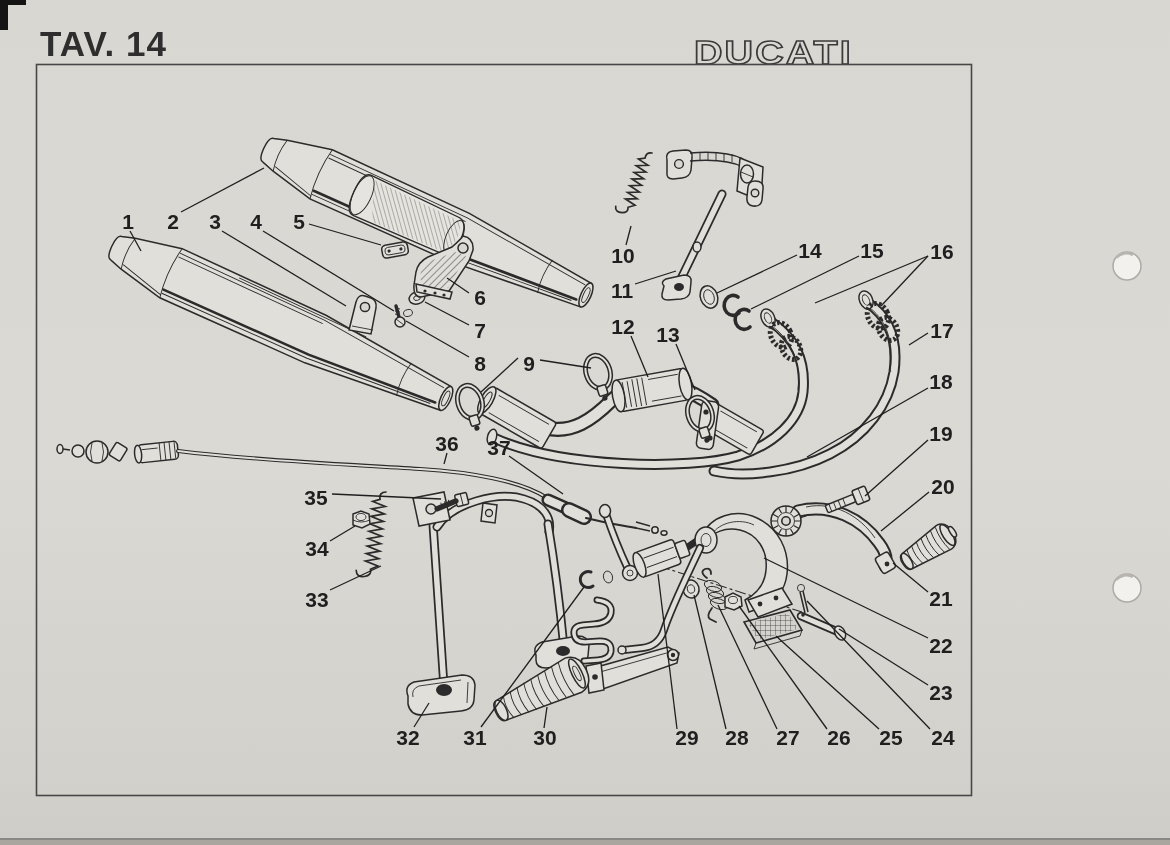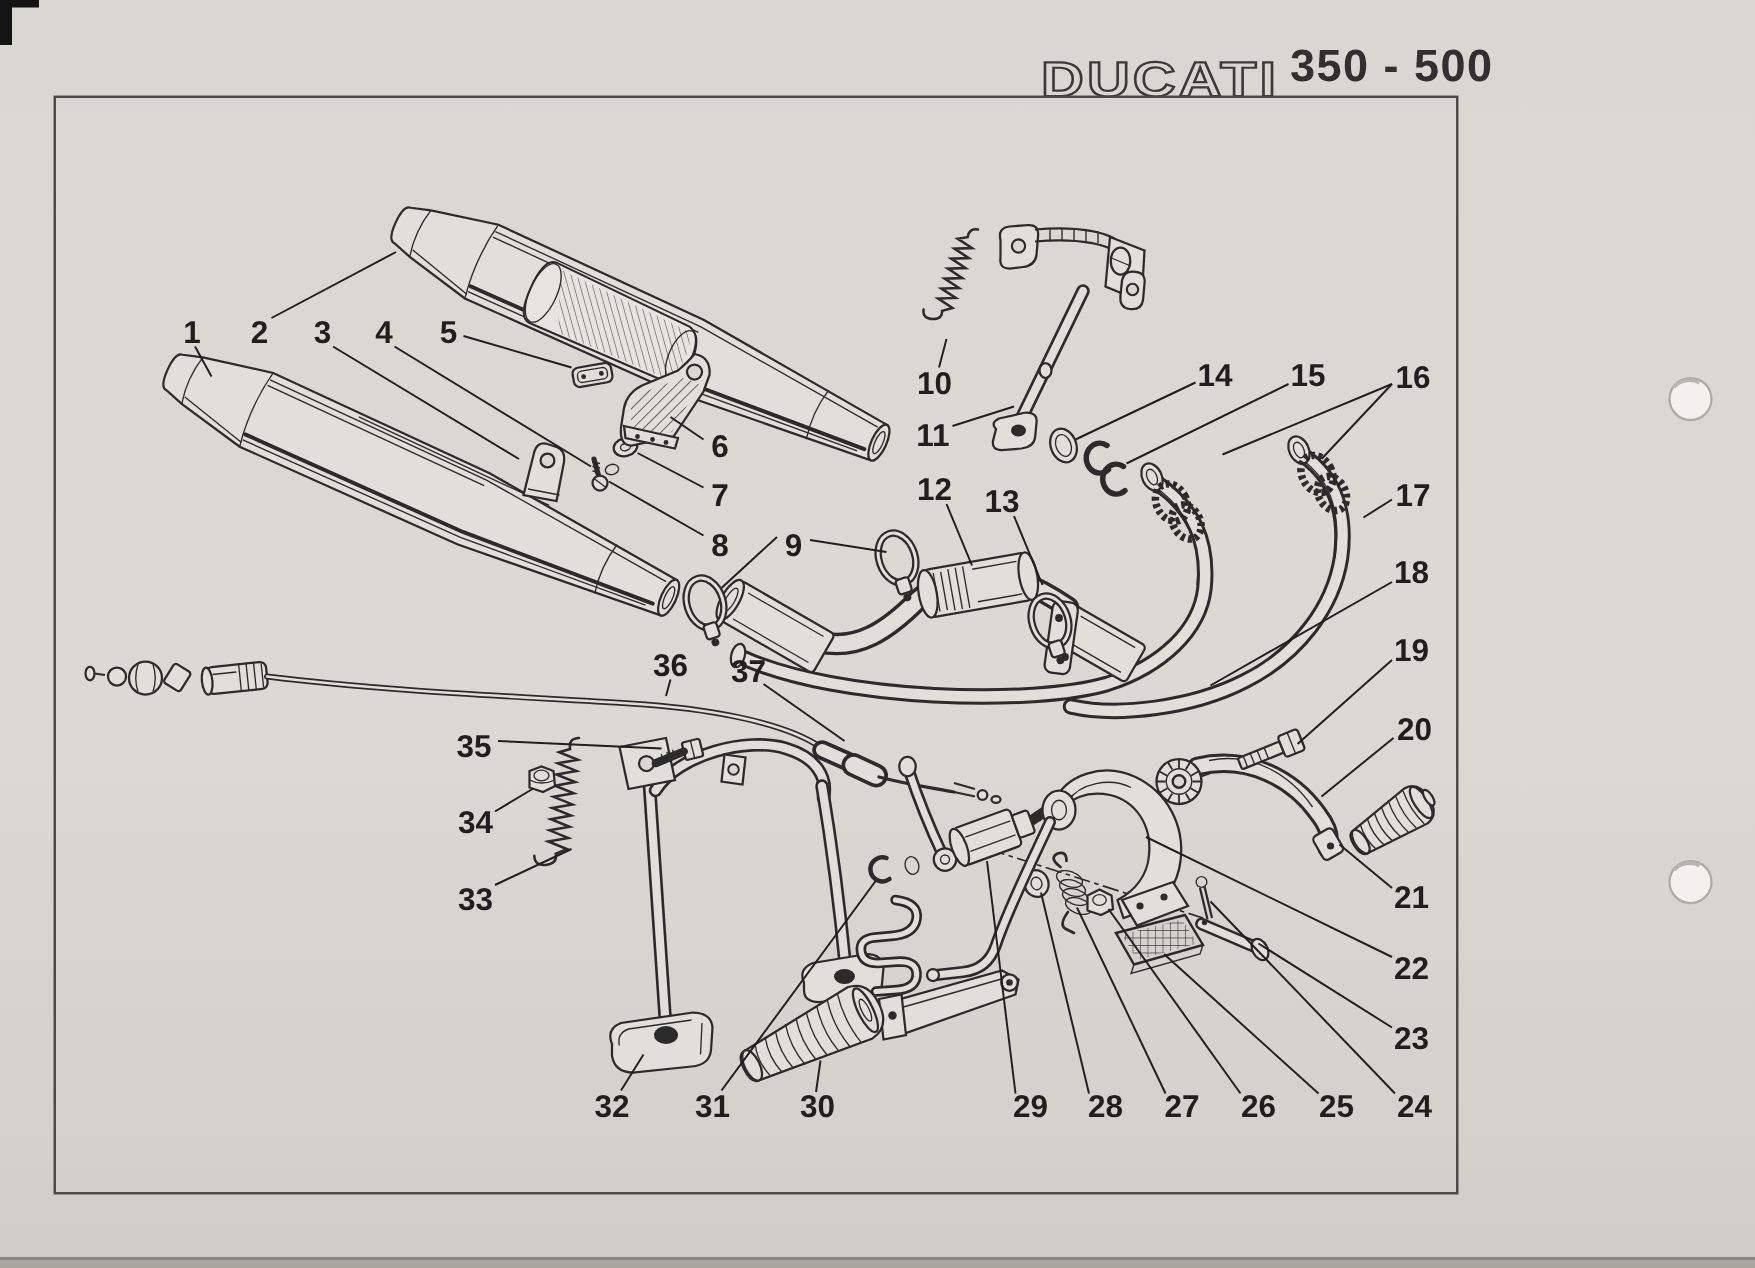--- a/index.html
+++ b/index.html
@@ -18,27 +18,27 @@
   .ln{stroke:#2b2b2b;stroke-width:1.5;fill:none;}
   .part{fill:#e1dfda;stroke:#2b2b2b;stroke-width:1.5;}
   .thin{stroke:#2b2b2b;stroke-width:0.9;fill:none;}
   .dk{stroke:#2b2b2b;fill:none;stroke-linecap:round;}
   .lt{stroke:#e1dfda;fill:none;stroke-linecap:round;}
 </style>
 </head>
 <body>
 
 <div id="scan-page">
+  <div id="plate-label">TAV. 14</div>
 
   <svg id="brand-block" width="280" height="40" viewBox="0 0 280 40">
     <g transform="translate(0,36) scale(1.04,0.86)">
       <text x="0" y="0" font-family="Liberation Sans, sans-serif" font-size="38" font-weight="bold" letter-spacing="2" fill="none" stroke="#3a3a3a" stroke-width="1.7">DUCATI</text>
     </g>
   </svg>
-  <div id="model-range">350 - 500</div>
 
   <svg id="art" width="1170" height="845" viewBox="0 0 1170 845">
     <defs>
       <pattern id="hatch" width="5" height="5" patternTransform="rotate(45)" patternUnits="userSpaceOnUse">
         <line x1="0" y1="0" x2="0" y2="5" stroke="#3a3a3a" stroke-width="1"></line>
       </pattern>
       <pattern id="hatch2" width="4" height="4" patternTransform="rotate(-40)" patternUnits="userSpaceOnUse">
         <line x1="0" y1="0" x2="0" y2="4" stroke="#55524e" stroke-width="0.8"></line>
       </pattern>
       <pattern id="grid" width="5" height="5" patternUnits="userSpaceOnUse">

